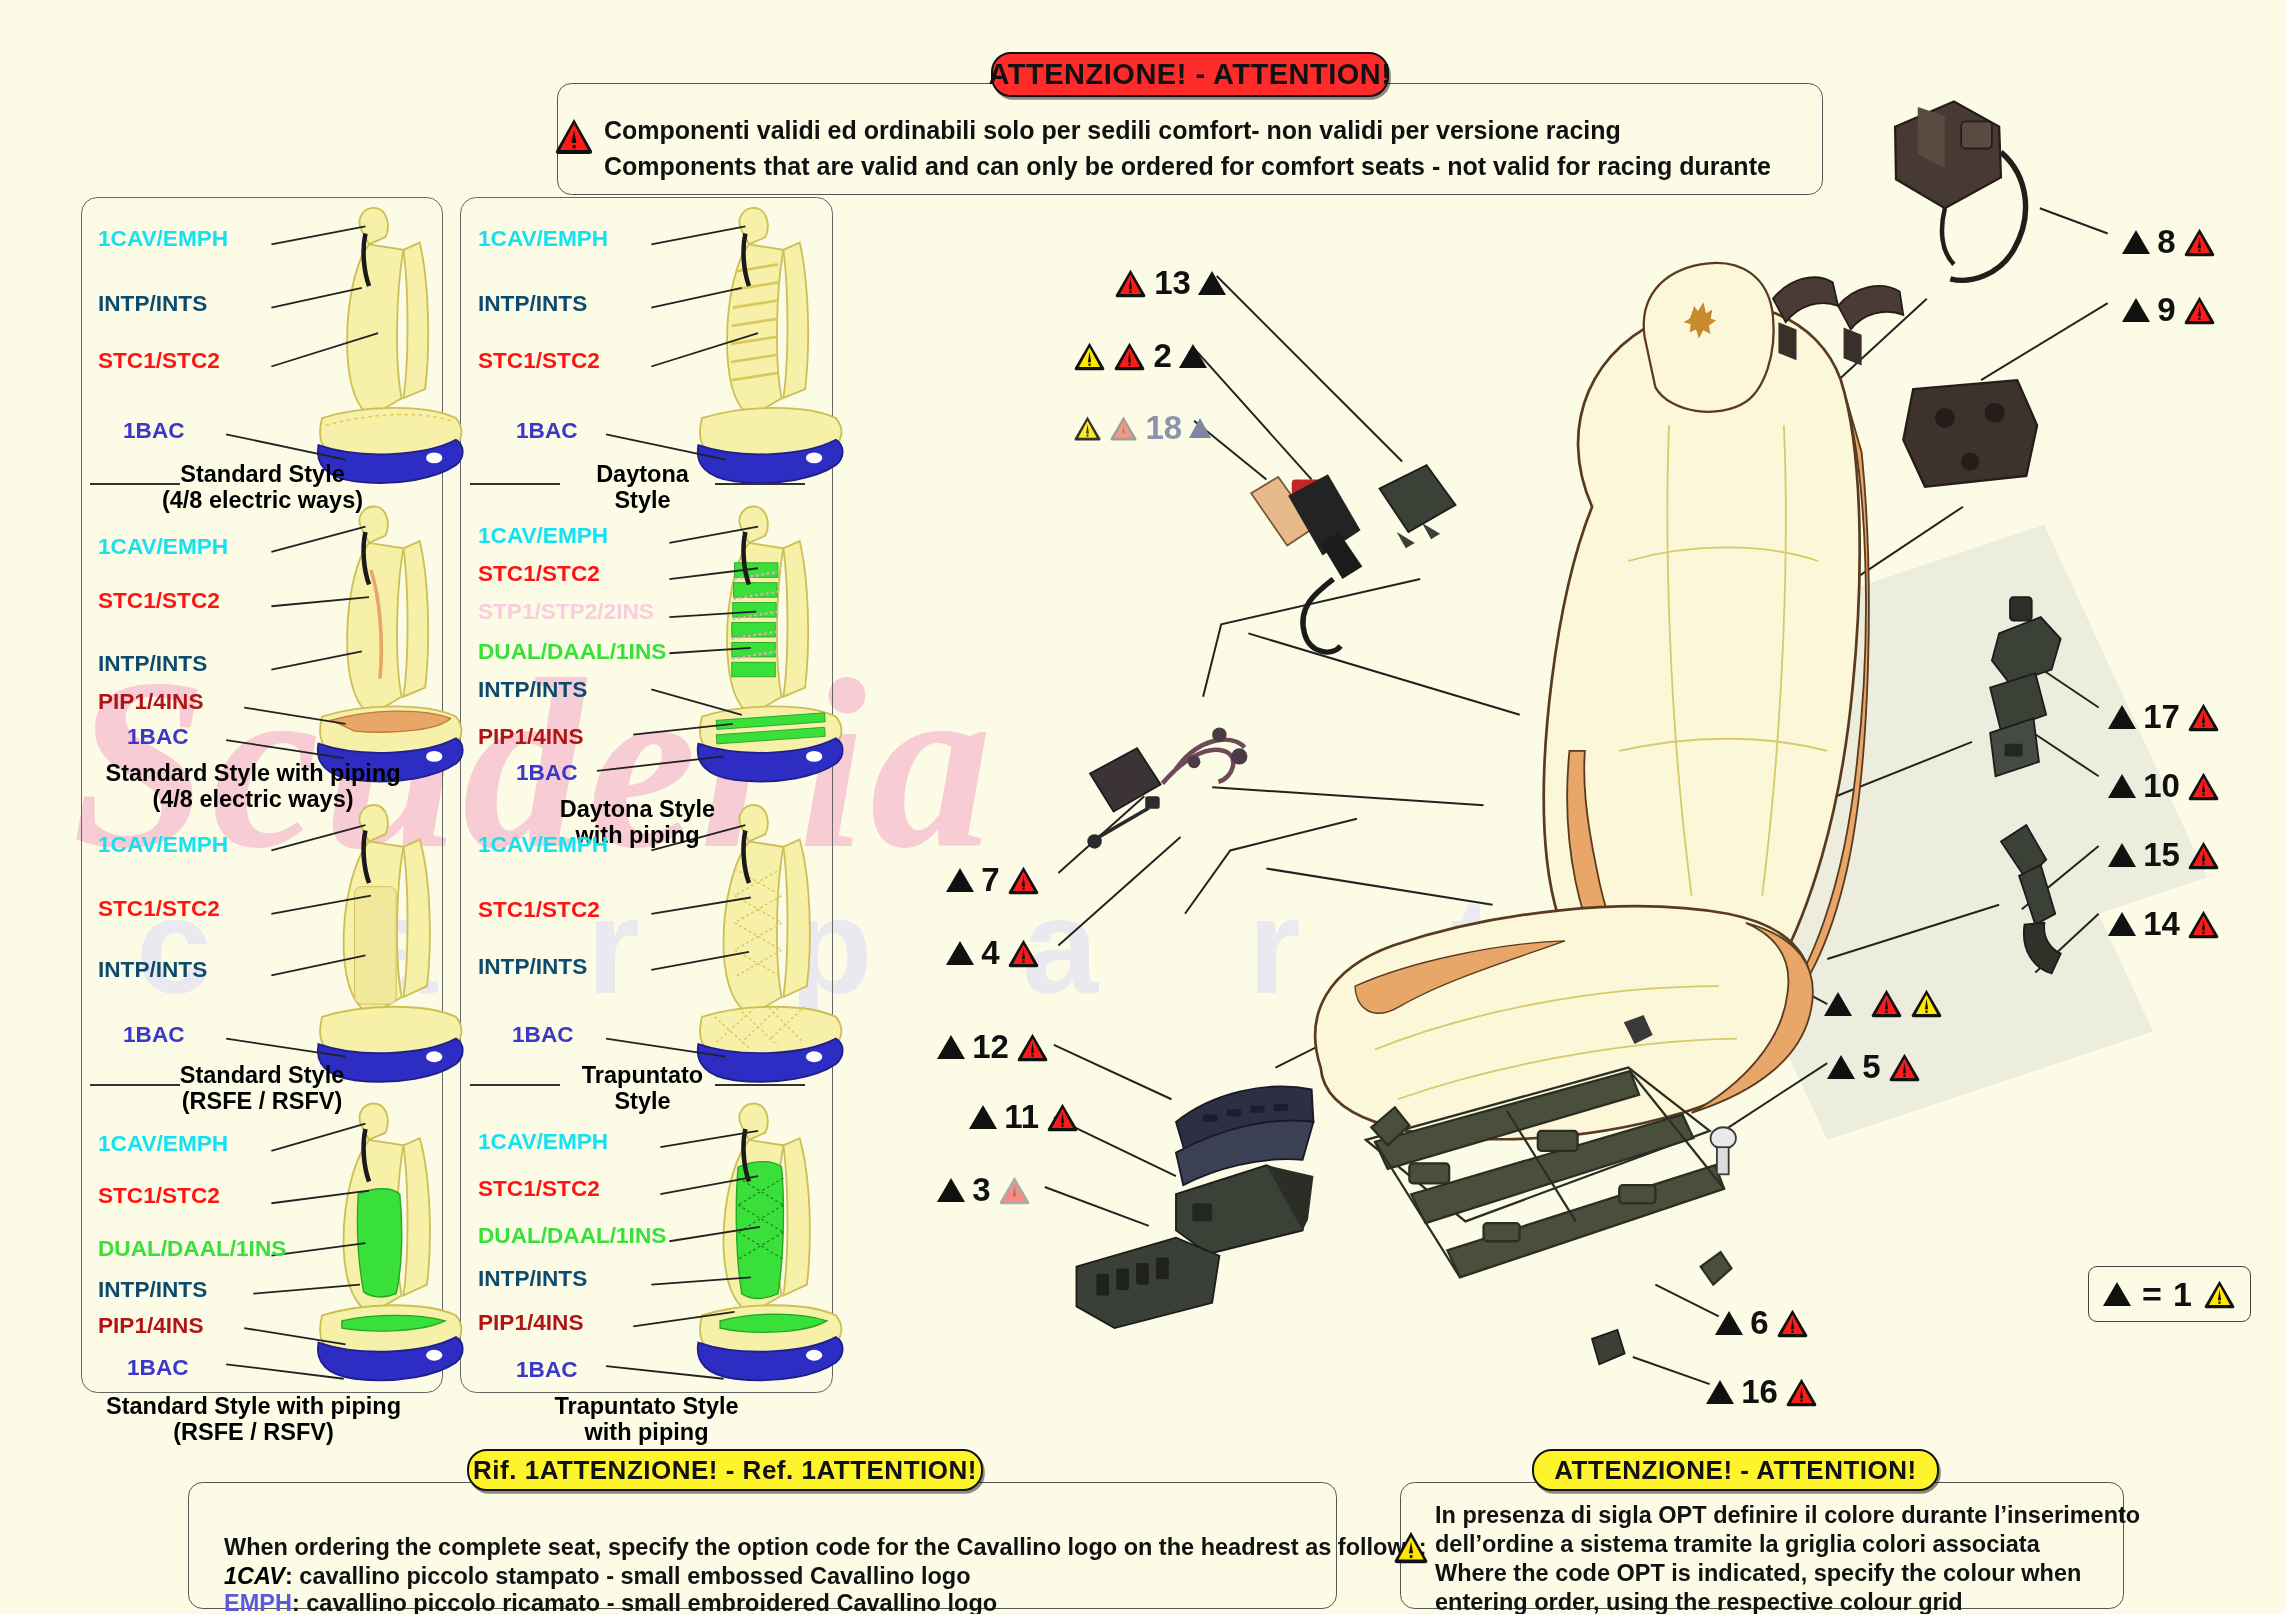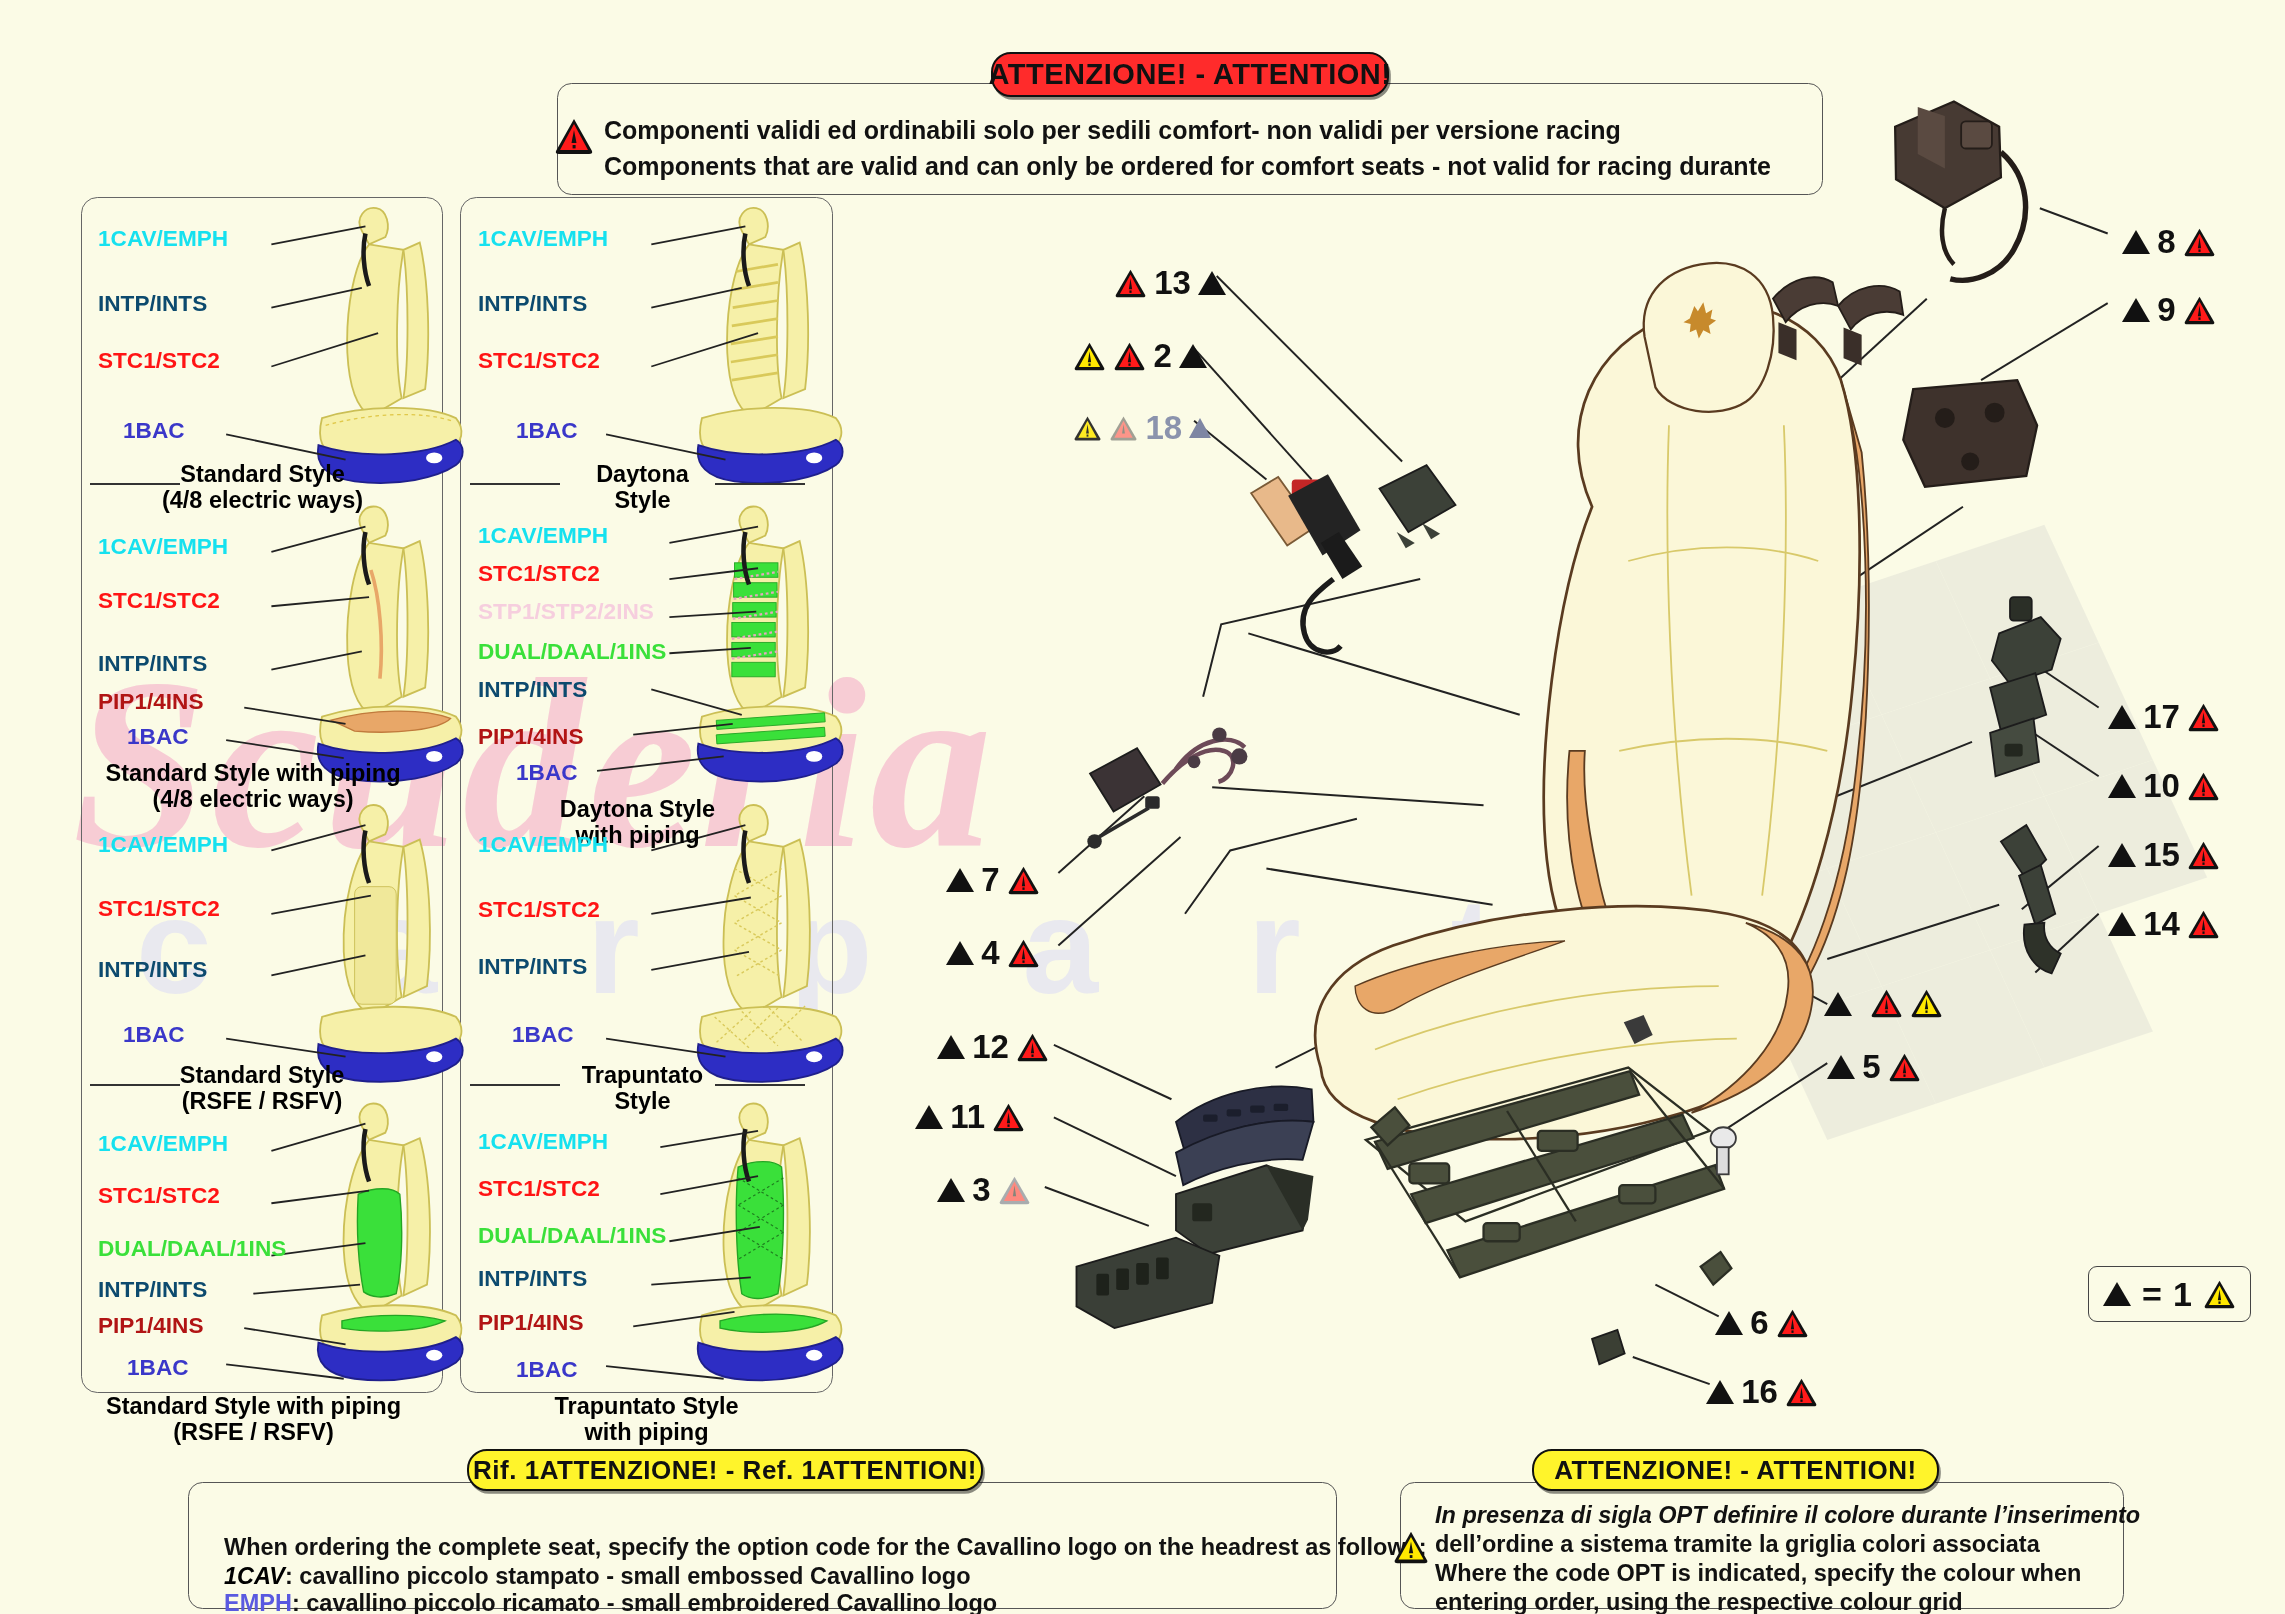--- a/index.html
+++ b/index.html
@@ -814,21 +814,21 @@
     <span class="warn">
         <svg width="33" height="31" viewBox="0 0 40 38">
           <path d="M20 2 L38 33 Q39 36 35 36 L5 36 Q1 36 2 33 Z" fill="#111"></path>
           <path d="M20 8 L33 32 L7 32 Z" fill="#ff1a1a"></path>
           <path d="M20 13 L22 26 L18 26 Z" fill="#111"></path>
           <rect x="18.7" y="27.5" width="2.6" height="3" fill="#111"></rect>
         </svg>
       </span>
   </div>
 
-  <div class="item" style="left:915px;top:1098px;">
+  <div class="item" style="left:969px;top:1098px;">
     <span class="tri"></span>
     <span class="num">11</span>
     <span class="warn">
         <svg width="33" height="31" viewBox="0 0 40 38">
           <path d="M20 2 L38 33 Q39 36 35 36 L5 36 Q1 36 2 33 Z" fill="#111"></path>
           <path d="M20 8 L33 32 L7 32 Z" fill="#ff1a1a"></path>
           <path d="M20 13 L22 26 L18 26 Z" fill="#111"></path>
           <rect x="18.7" y="27.5" width="2.6" height="3" fill="#111"></rect>
         </svg>
       </span>
@@ -932,19 +932,19 @@
   <div class="note-box" style="left:1400px;top:1482px;width:724px;height:127px;"></div>
   <div class="note-tag tag-yellow" style="left:1532px;top:1449px;width:407px;height:42px;font-size:26px;">ATTENZIONE! - ATTENTION!</div>
   <div class="warn" style="position:absolute;left:1393px;top:1529px;">
     <svg width="36" height="36" viewBox="0 0 40 40">
       <path d="M20 3 L38 35 Q39 38 35 38 L5 38 Q1 38 2 35 Z" fill="#111"></path>
       <path d="M20 9 L34 34 L6 34 Z" fill="#ffe800"></path>
       <path d="M20 14 L22.4 27 L17.6 27 Z" fill="#111"></path>
       <rect x="18.6" y="29" width="3" height="3.2" fill="#111"></rect>
     </svg>
   </div>
-  <div class="note-text small" style="left:1435px;top:1500px;font-style:italic;">In presenza di sigla OPT definire il colore durante l’inserimento</div>
+  <div class="note-text small" style="left:1435px;top:1500px;">In presenza di sigla OPT definire il colore durante l’inserimento</div>
   <div class="note-text small" style="left:1435px;top:1529px;">dell’ordine a sistema tramite la griglia colori associata</div>
   <div class="note-text small" style="left:1435px;top:1558px;">Where the code OPT is indicated, specify the colour when</div>
   <div class="note-text small" style="left:1435px;top:1587px;">entering order, using the respective colour grid</div>
 
 </div>
 
 
 </body></html>

